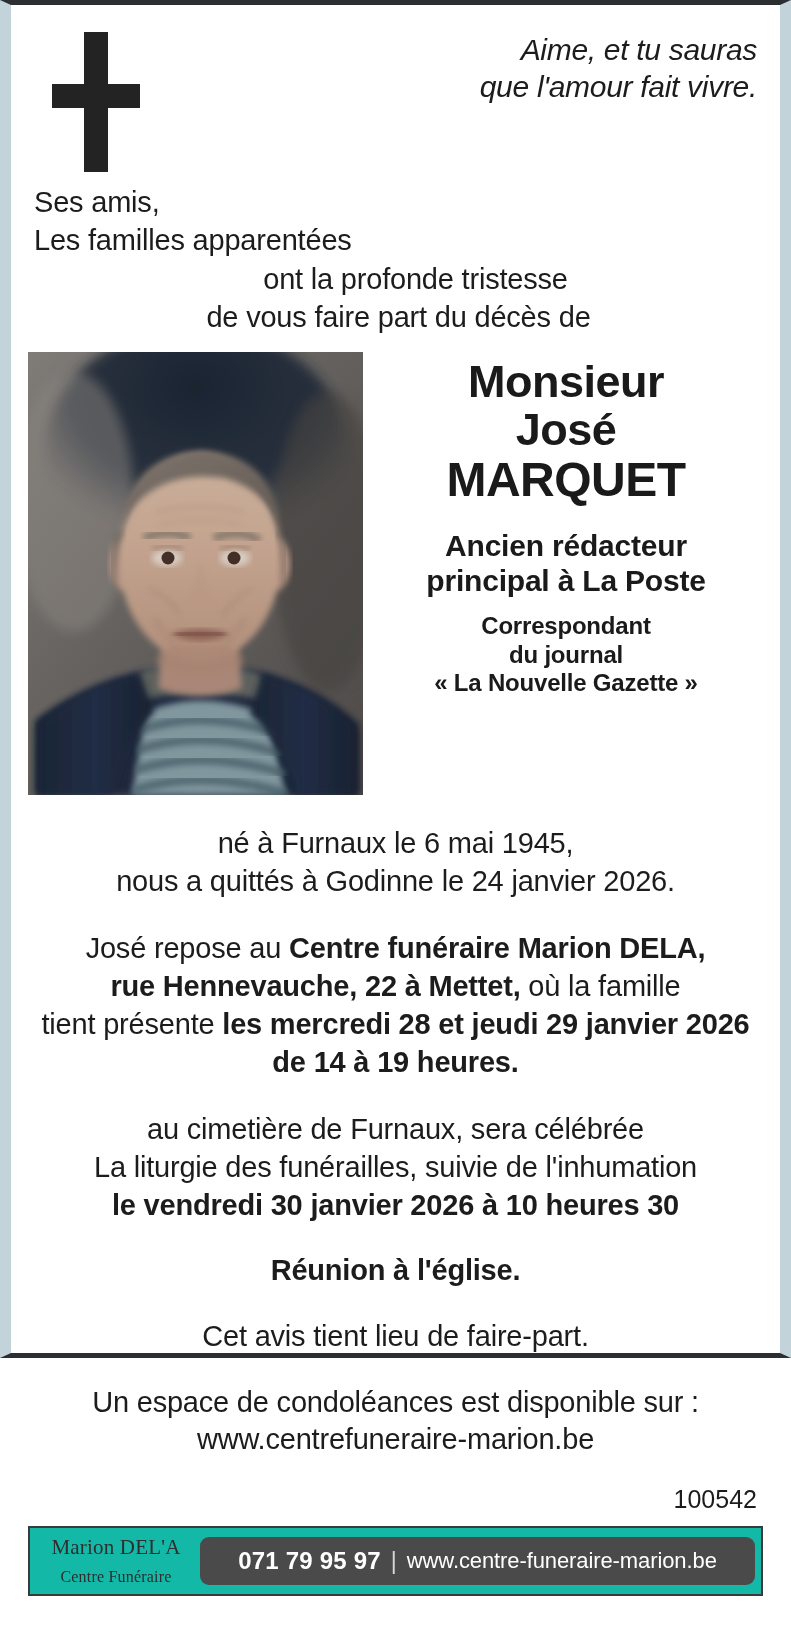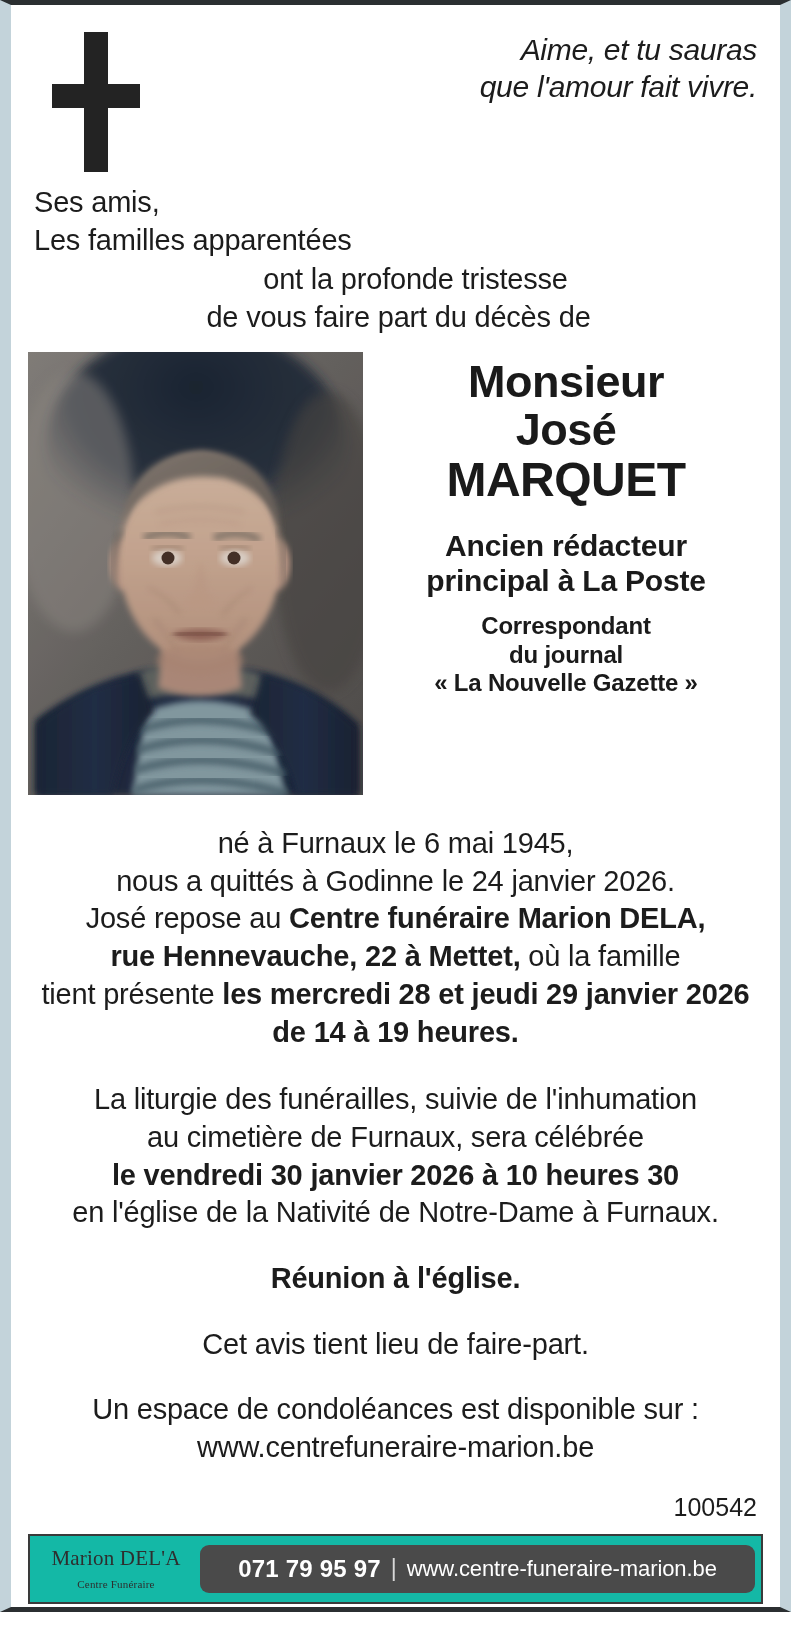--- a/index.html
+++ b/index.html
@@ -12,21 +12,21 @@
     height: 1650px;
     font-family: "Liberation Sans", sans-serif;
     color: #1a1a1a;
     overflow: hidden;
   }
 
   .notice {
     position: relative;
     box-sizing: border-box;
     width: 791px;
-    height: 1612px;
+    height: 1358px;
     background: #ffffff;
     border-left: 11px solid #c3d3da;
     border-right: 11px solid #c3d3da;
     border-top: 5px solid #2b2f31;
     border-bottom: 5px solid #2b2f31;
   }
   .inner {
     box-sizing: border-box;
     width: 100%;
     height: 100%;
@@ -154,21 +154,21 @@
 
   
   .body-txt {
     text-align: center;
     font-size: 29px;
     line-height: 1.30;
     letter-spacing: -0.2px;
     color: #1c1c1c;
   }
   .p-dates { margin-top: 30px; }
-  .p-repose { }
+  .p-repose { margin-top: 30px; }
   .p-liturgy { margin-top: 30px; }
   .p-reunion { margin-top: 28px; font-weight: bold; }
   .p-avis { margin-top: 28px; }
   .p-cond { margin-top: 28px; }
   b, strong { font-weight: bold; }
 
   .refnum {
     text-align: right;
     font-size: 25px;
     margin-top: 26px;
@@ -193,21 +193,21 @@
     font-family: "Liberation Serif", serif;
     color: #2e2e2e;
     padding-left: 4px;
   }
   .logo-main {
     font-size: 21px;
     letter-spacing: 0.2px;
     line-height: 1.1;
   }
   .logo-sub {
-    font-size: 11px;
+    font-size: 16px;
     letter-spacing: 0.2px;
     margin-top: 8px;
   }
   .contact-bar {
     flex: 1 1 auto;
     margin-left: 8px;
     background: #4a4a4a;
     border-radius: 9px;
     height: 48px;
     display: flex;
@@ -384,24 +384,23 @@
       <span>José repose au </span><b>Centre funéraire Marion DELA,</b>
       <br>
       <b>rue Hennevauche, 22 à Mettet,</b><span> où la famille</span>
       <br>
       <span>tient présente </span><b>les mercredi 28 et jeudi 29 janvier 2026</b>
       <br>
       <b>de 14 à 19 heures.</b>
     </div>
 
     <div class="body-txt p-liturgy">
+      <div>au cimetière de Furnaux, sera célébrée</div>
       <div>La liturgie des funérailles, suivie de l'inhumation</div>
-      <div>au cimetière de Furnaux, sera célébrée</div>
       <div><b>le vendredi 30 janvier 2026 à 10 heures 30</b></div>
-      <div>en l'église de la Nativité de Notre-Dame à Furnaux.</div>
     </div>
 
     <div class="body-txt p-reunion">Réunion à l'église.</div>
     <div class="body-txt p-avis">Cet avis tient lieu de faire-part.</div>
 
     <div class="body-txt p-cond">
       <div>Un espace de condoléances est disponible sur :</div>
       <div>www.centrefuneraire-marion.be</div>
     </div>
 

